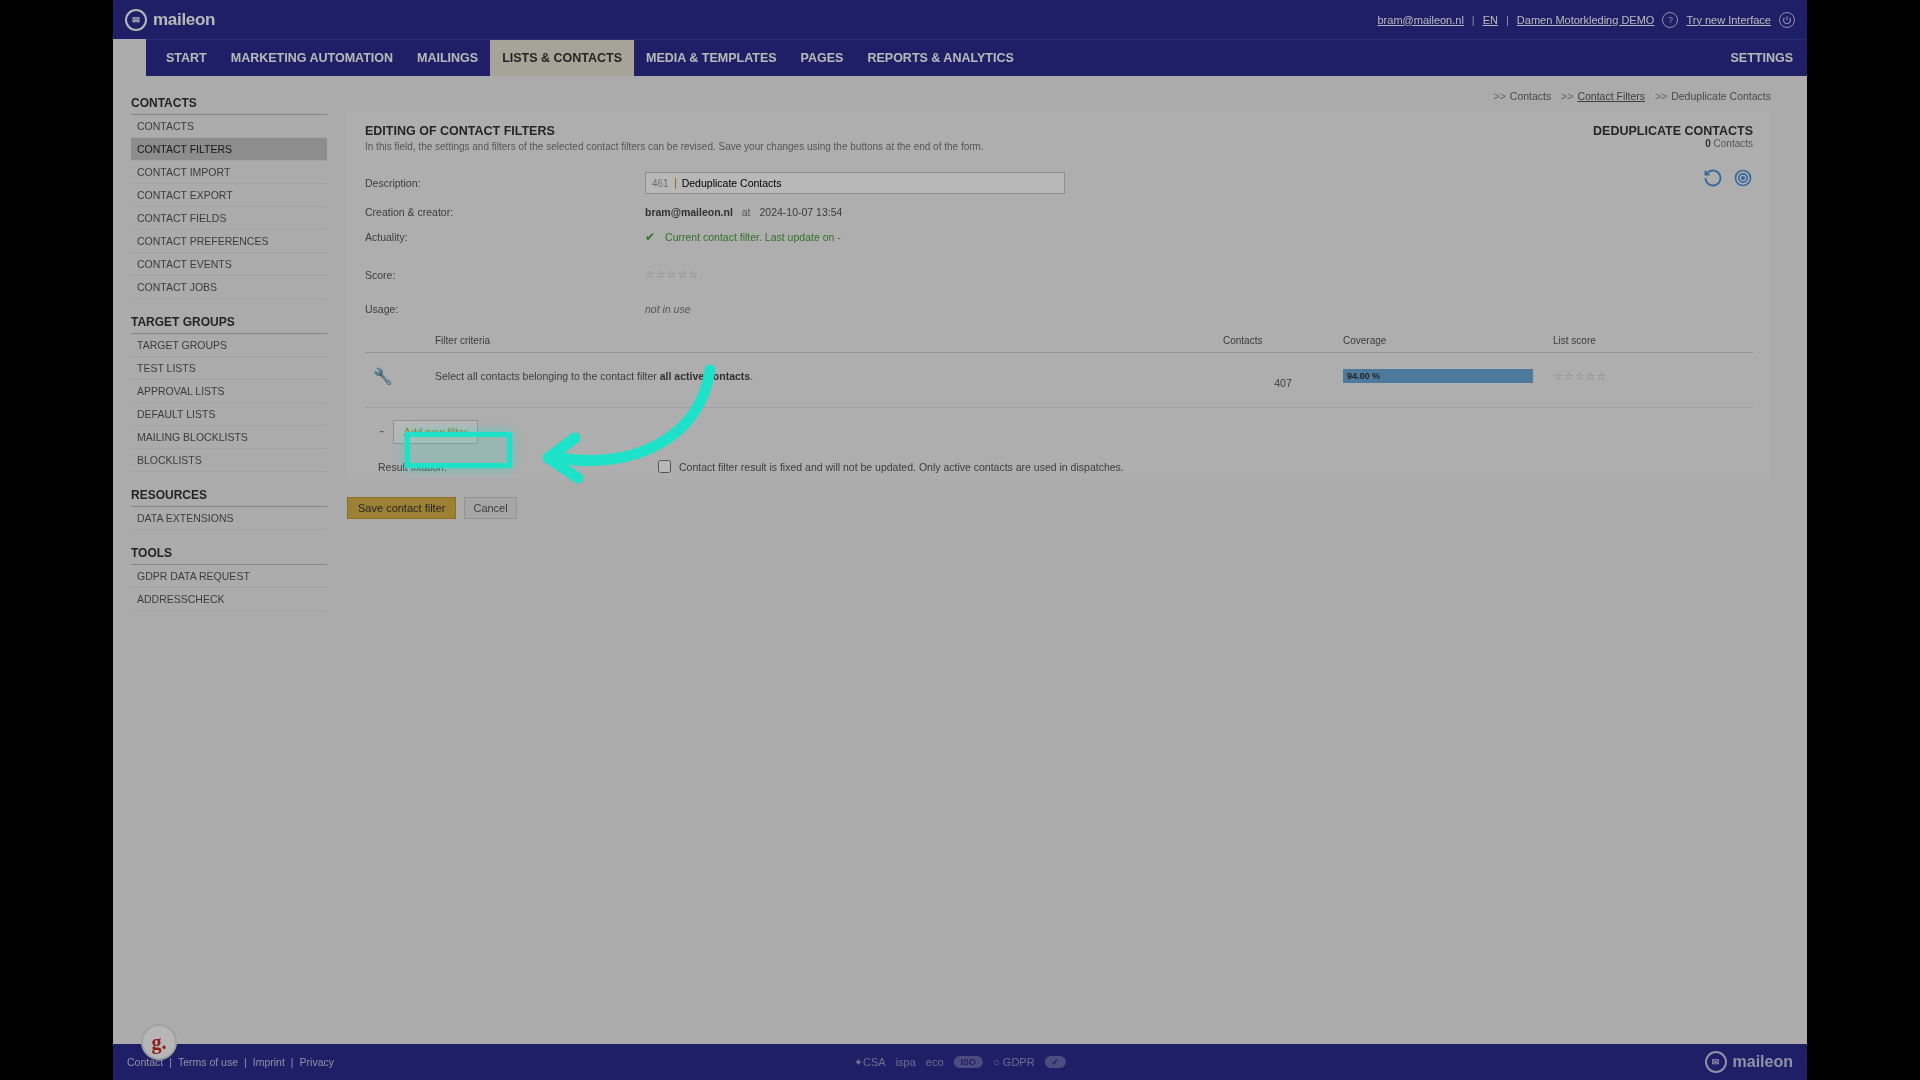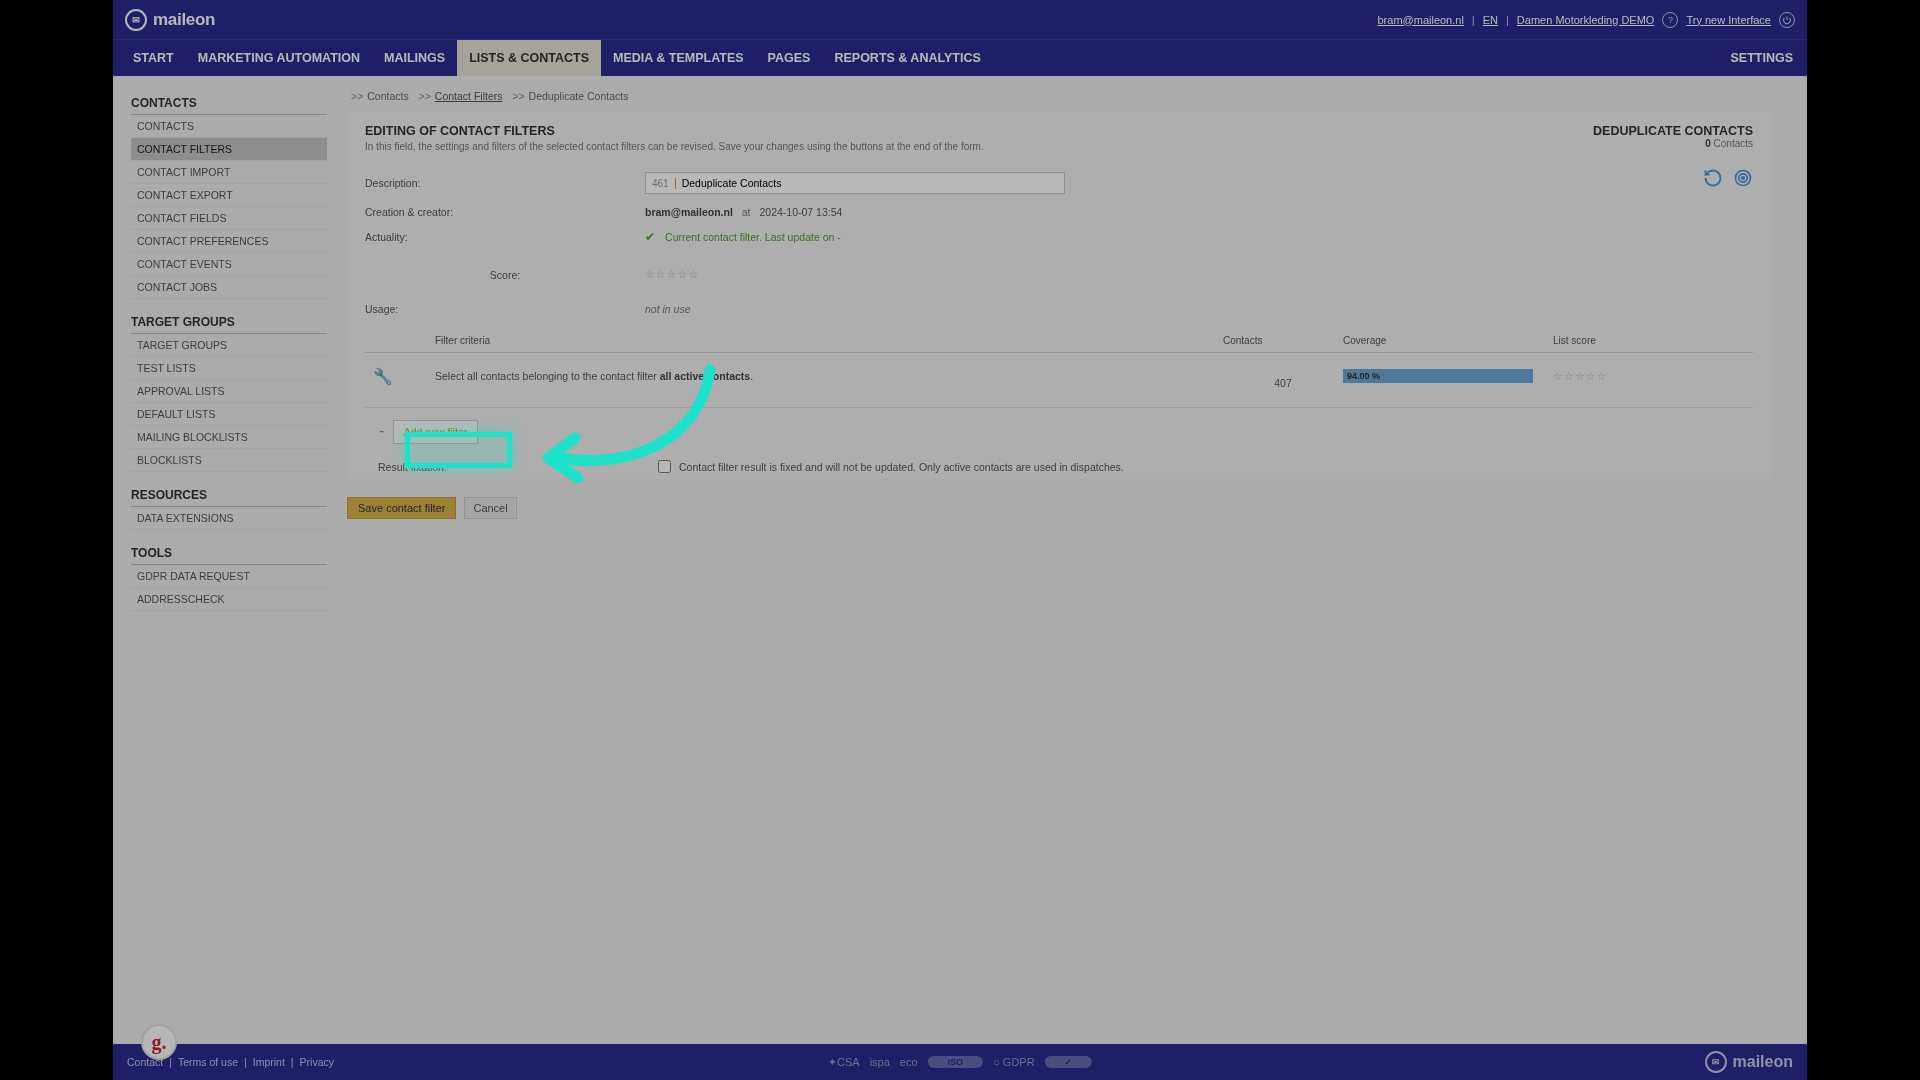--- a/index.html
+++ b/index.html
@@ -10,32 +10,32 @@
 .header { height:39px; background:#2a2c8f; display:flex; align-items:center; padding:0 12px; color:#fff; }
 .logo { display:flex; align-items:center; gap:6px; }
 .logo-mark { width:22px; height:22px; border:2px solid #fff; border-radius:50%; display:flex; align-items:center; justify-content:center; font-size:9px; font-weight:bold; }
 .logo-text { font-size:17px; font-weight:600; letter-spacing:-0.3px; }
 .header-right { margin-left:auto; display:flex; align-items:center; gap:8px; font-size:11px; }
 .header-right a { color:#fff; }
 .header-right .ul { text-decoration:underline; }
 .sep { color:#c8c8e8; }
 .help-ic, .power-ic { width:16px; height:16px; border:1.5px solid #c8c8e8; border-radius:50%; display:inline-flex; align-items:center; justify-content:center; font-size:9px; color:#c8c8e8; }
 .power-ic svg { width:10px; height:10px; }
-.navbar { height:37px; background:#2a2c8f; border-top:1px solid #3a3ca0; display:flex; align-items:stretch; padding-left:8px; }
+.navbar { height:37px; background:#2a2c8f; border-top:1px solid #3a3ca0; display:flex; align-items:stretch; padding-left:8px;margin-left:33px; }
 .nav-item { color:#fff; font-size:12.5px; font-weight:700; padding:0 12px; display:flex; align-items:center; cursor:pointer; }
 .nav-item.active { background:#e6e2d5; color:#333; }
 .nav-right { margin-left:auto; padding-right:14px; color:#fff; font-size:12.5px; font-weight:700; display:flex; align-items:center; }
 .body { display:flex; }
 .sidebar { width:220px; padding:14px 6px 0 18px; }
 .sb-head { font-size:12px; font-weight:700; color:#333; border-bottom:1px solid #bbb; padding:6px 0 4px; margin-top:10px; }
 .sb-head:first-child { margin-top:0; }
 .sb-item { display:block; font-size:10.5px; color:#555; padding:5px 6px; border-bottom:1px solid #e2e2e2; cursor:pointer; }
 .sb-item.active { background:#c4c4c4; color:#222; }
 .content { flex:1; padding:14px 36px 0 14px; }
-.crumbs { font-size:10.5px; color:#666; margin-bottom:10px; }
+.crumbs { font-size:10.5px; color:#666; margin-bottom:10px;text-align:right; }
 .crumbs a { color:#555; text-decoration:underline; }
 .crumbs .sepc { color:#888; margin:0 4px; }
 .panel { background:#f2f2f2; padding:12px 18px 6px; border-radius:2px; position:relative; }
 .panel-top { display:flex; justify-content:space-between; }
 .panel-title { font-size:12.5px; font-weight:700; color:#333; }
 .panel-sub { font-size:10px; color:#777; margin-top:3px; max-width:700px; }
 .right-title { text-align:right; }
 .right-title .t { font-size:12.5px; font-weight:700; color:#333; }
 .right-title .s { font-size:10px; color:#777; }
 .form { margin-top:14px; }
@@ -69,21 +69,21 @@
 .chk-row .lab { width:280px; }
 .chk-row input { margin-right:8px; }
 .btns { margin-top:18px; display:flex; gap:8px; }
 .btn-save { background:#d9b34a; border:1px solid #c49d2f; color:#333; font-size:11px; padding:4px 10px; cursor:pointer; }
 .btn-cancel { background:#e6e6e6; border:1px solid #ccc; color:#555; font-size:11px; padding:4px 8px; cursor:pointer; }
 .top-icons { position:absolute; right:18px; top:56px; display:flex; gap:10px; }
 .ic-circ { width:20px; height:20px; display:flex; align-items:center; justify-content:center; }
 .footer { position:absolute; bottom:0; left:0; right:0; height:36px; background:#2a2c8f; display:flex; align-items:center; padding:0 14px; color:#c8c8e8; font-size:10.5px; }
 .footer .fsep { margin:0 6px; }
 .footer-center { position:absolute; left:50%; transform:translateX(-50%); display:flex; gap:10px; align-items:center; color:#9a9ac8; font-size:11px; }
-.badge { background:#6a6ab0; color:#2a2c8f; border-radius:8px; padding:1px 20px; font-size:9px; font-weight:700; }
+.badge { background:#6a6ab0; color:#2a2c8f; border-radius:8px; padding:1px 7px; font-size:9px; font-weight:700; }
 .footer-logo { margin-left:auto; display:flex; align-items:center; gap:6px; }
 .g-badge { position:absolute; left:28px; bottom:20px; width:36px; height:36px; border-radius:50%; background:#fdfdfd; border:2px solid #e0e0e0; display:flex; align-items:center; justify-content:center; font-family:Georgia,serif; font-size:20px; color:#c62828; font-weight:700; z-index:40; }
 
 .highlight-box { position:absolute; border:5px solid #1de2c9; background:rgba(29,226,201,0.15); z-index:60; box-shadow:0 0 10px rgba(29,226,201,0.6); }
 .arrow-svg { position:absolute; z-index:60; }
 strong { font-weight:700; color:#444; }
 </style>
 </head>
 <body>
 
@@ -198,21 +198,21 @@
               <div>
                 <span class="creator">bram@maileon.nl</span>
                 <span class="meta-at">at</span>
                 <span>2024-10-07 13:54</span>
               </div>
             </div>
             <div class="row">
               <div class="lab">Actuality:</div>
               <div><span class="checkmark">✔</span><span class="actuality">Current contact filter. Last update on -</span></div>
             </div>
-            <div class="row" style="margin-top:12px;text-align:center;">
+            <div class="row" style="margin-top:12px;">
               <div class="lab">Score:</div>
               <div class="stars">☆☆☆☆☆</div>
             </div>
             <div class="row" style="margin-top:10px;">
               <div class="lab">Usage:</div>
               <div class="italic">not in use</div>
             </div>
 
             <div class="table">
               <div class="thead">

